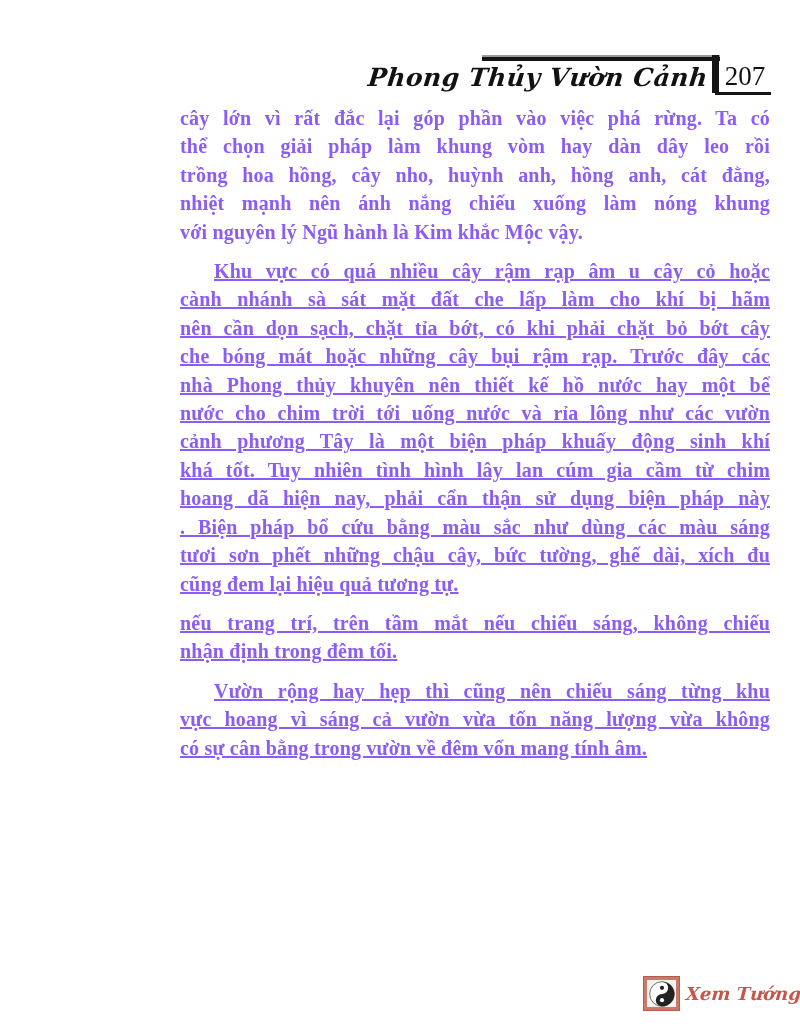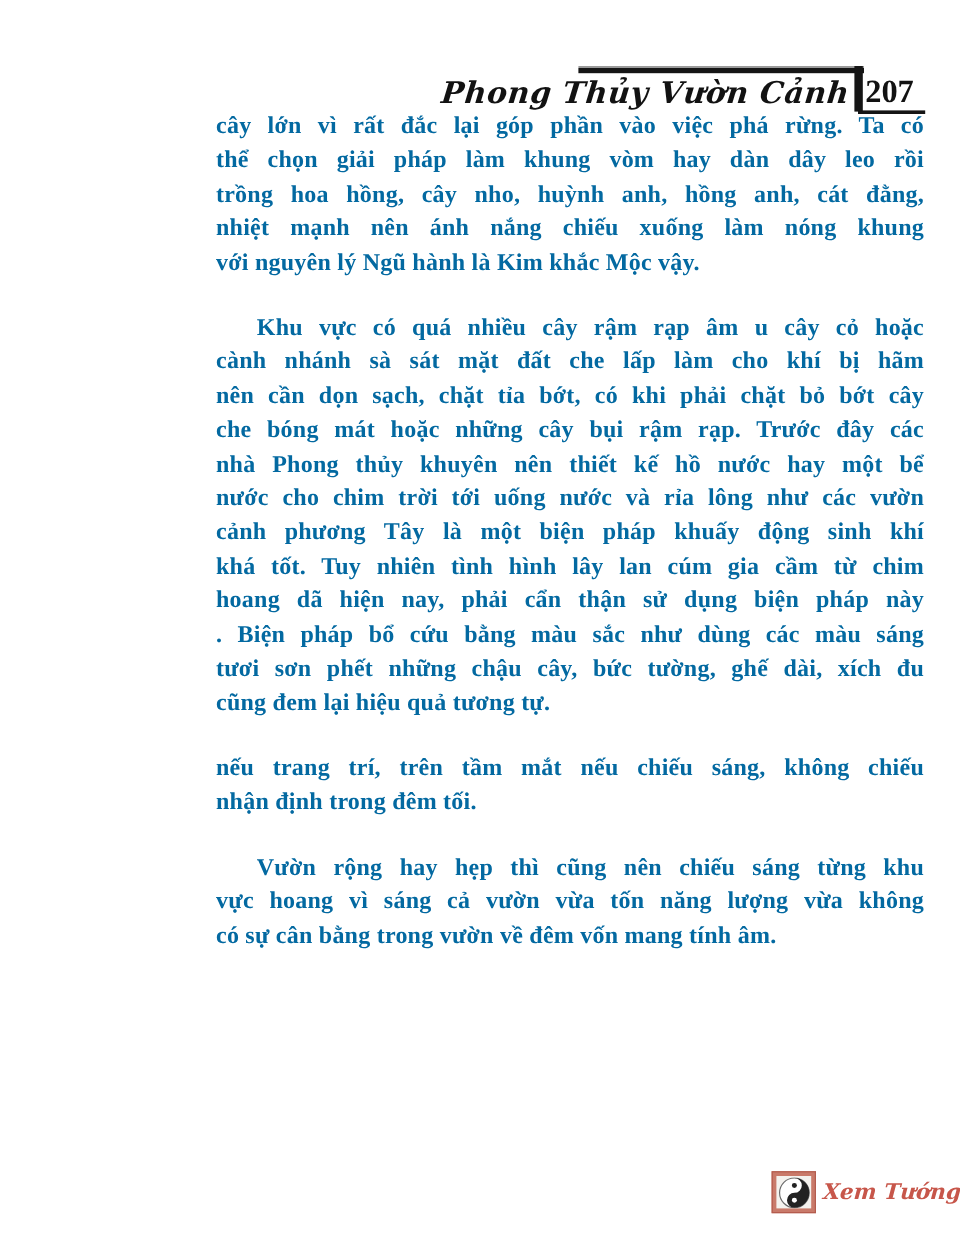--- a/index.html
+++ b/index.html
@@ -24,36 +24,37 @@
     font-family:"DejaVu Serif",serif;
     font-style:italic;font-weight:700;
     font-size:25px;line-height:30px;
     letter-spacing:.5px;
     white-space:nowrap;
     color:#121212;
     transform:skewX(-6deg);
   }
   .page-number{
     position:absolute;left:721px;top:60px;width:48px;
-    font-weight:700;font-size:27px;line-height:32px;
+    text-align:center;
+    font-weight:400;font-size:27px;line-height:32px;
     color:#121212;
   }
   .page-number-underline{
     position:absolute;left:715px;top:92px;width:56px;height:3px;
     background:#151515;
   }
   
   .body-text{
-    position:absolute;left:180px;top:91px;width:590px;
-    color:#0369a1;
+    position:absolute;left:180px;top:104px;width:590px;
+    color:#8b5cf6;
     font-size:20px;font-weight:700;
     line-height:28.4px;
     letter-spacing:.2px;
   }
-  .paragraph + .paragraph{margin-top:26px;}
+  .paragraph + .paragraph{margin-top:11px;text-decoration:underline;}
   .line{
     text-align:justify;
     text-align-last:justify;
     white-space:normal;
   }
   .line.last{text-align-last:left;}
   .line.indent{text-indent:34px;}
   
   .watermark{
     position:absolute;left:643px;top:976px;

